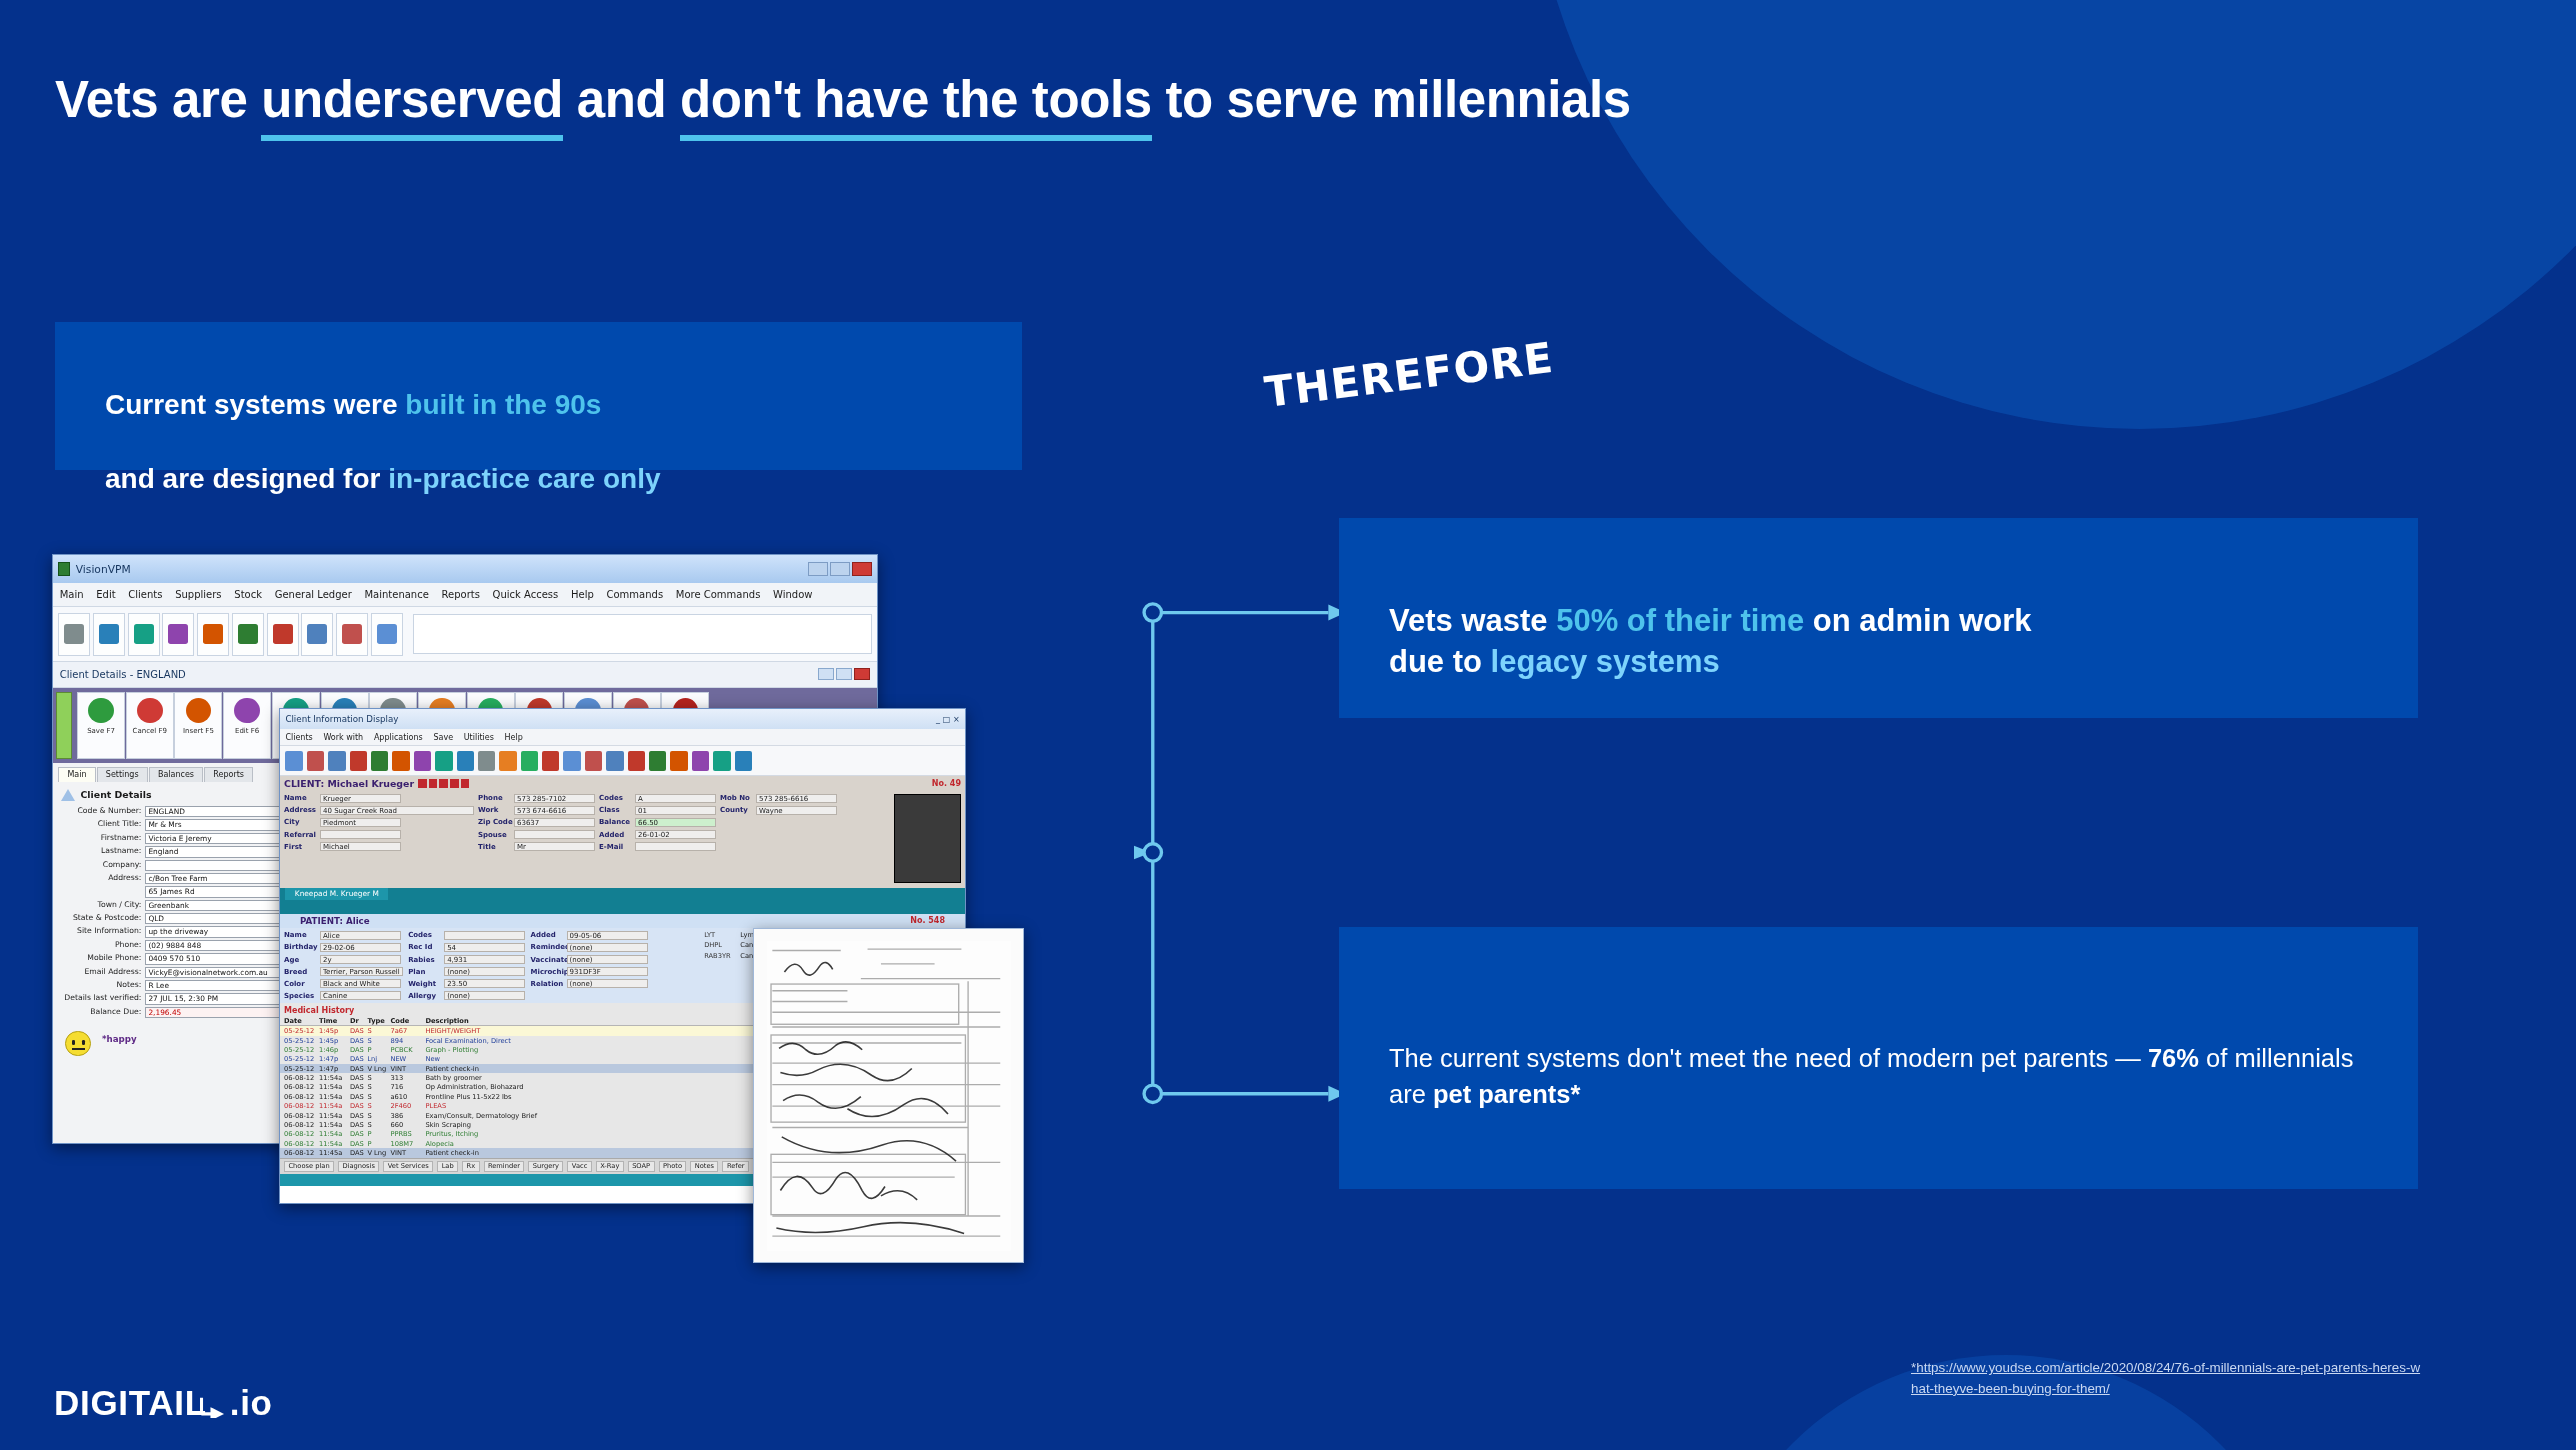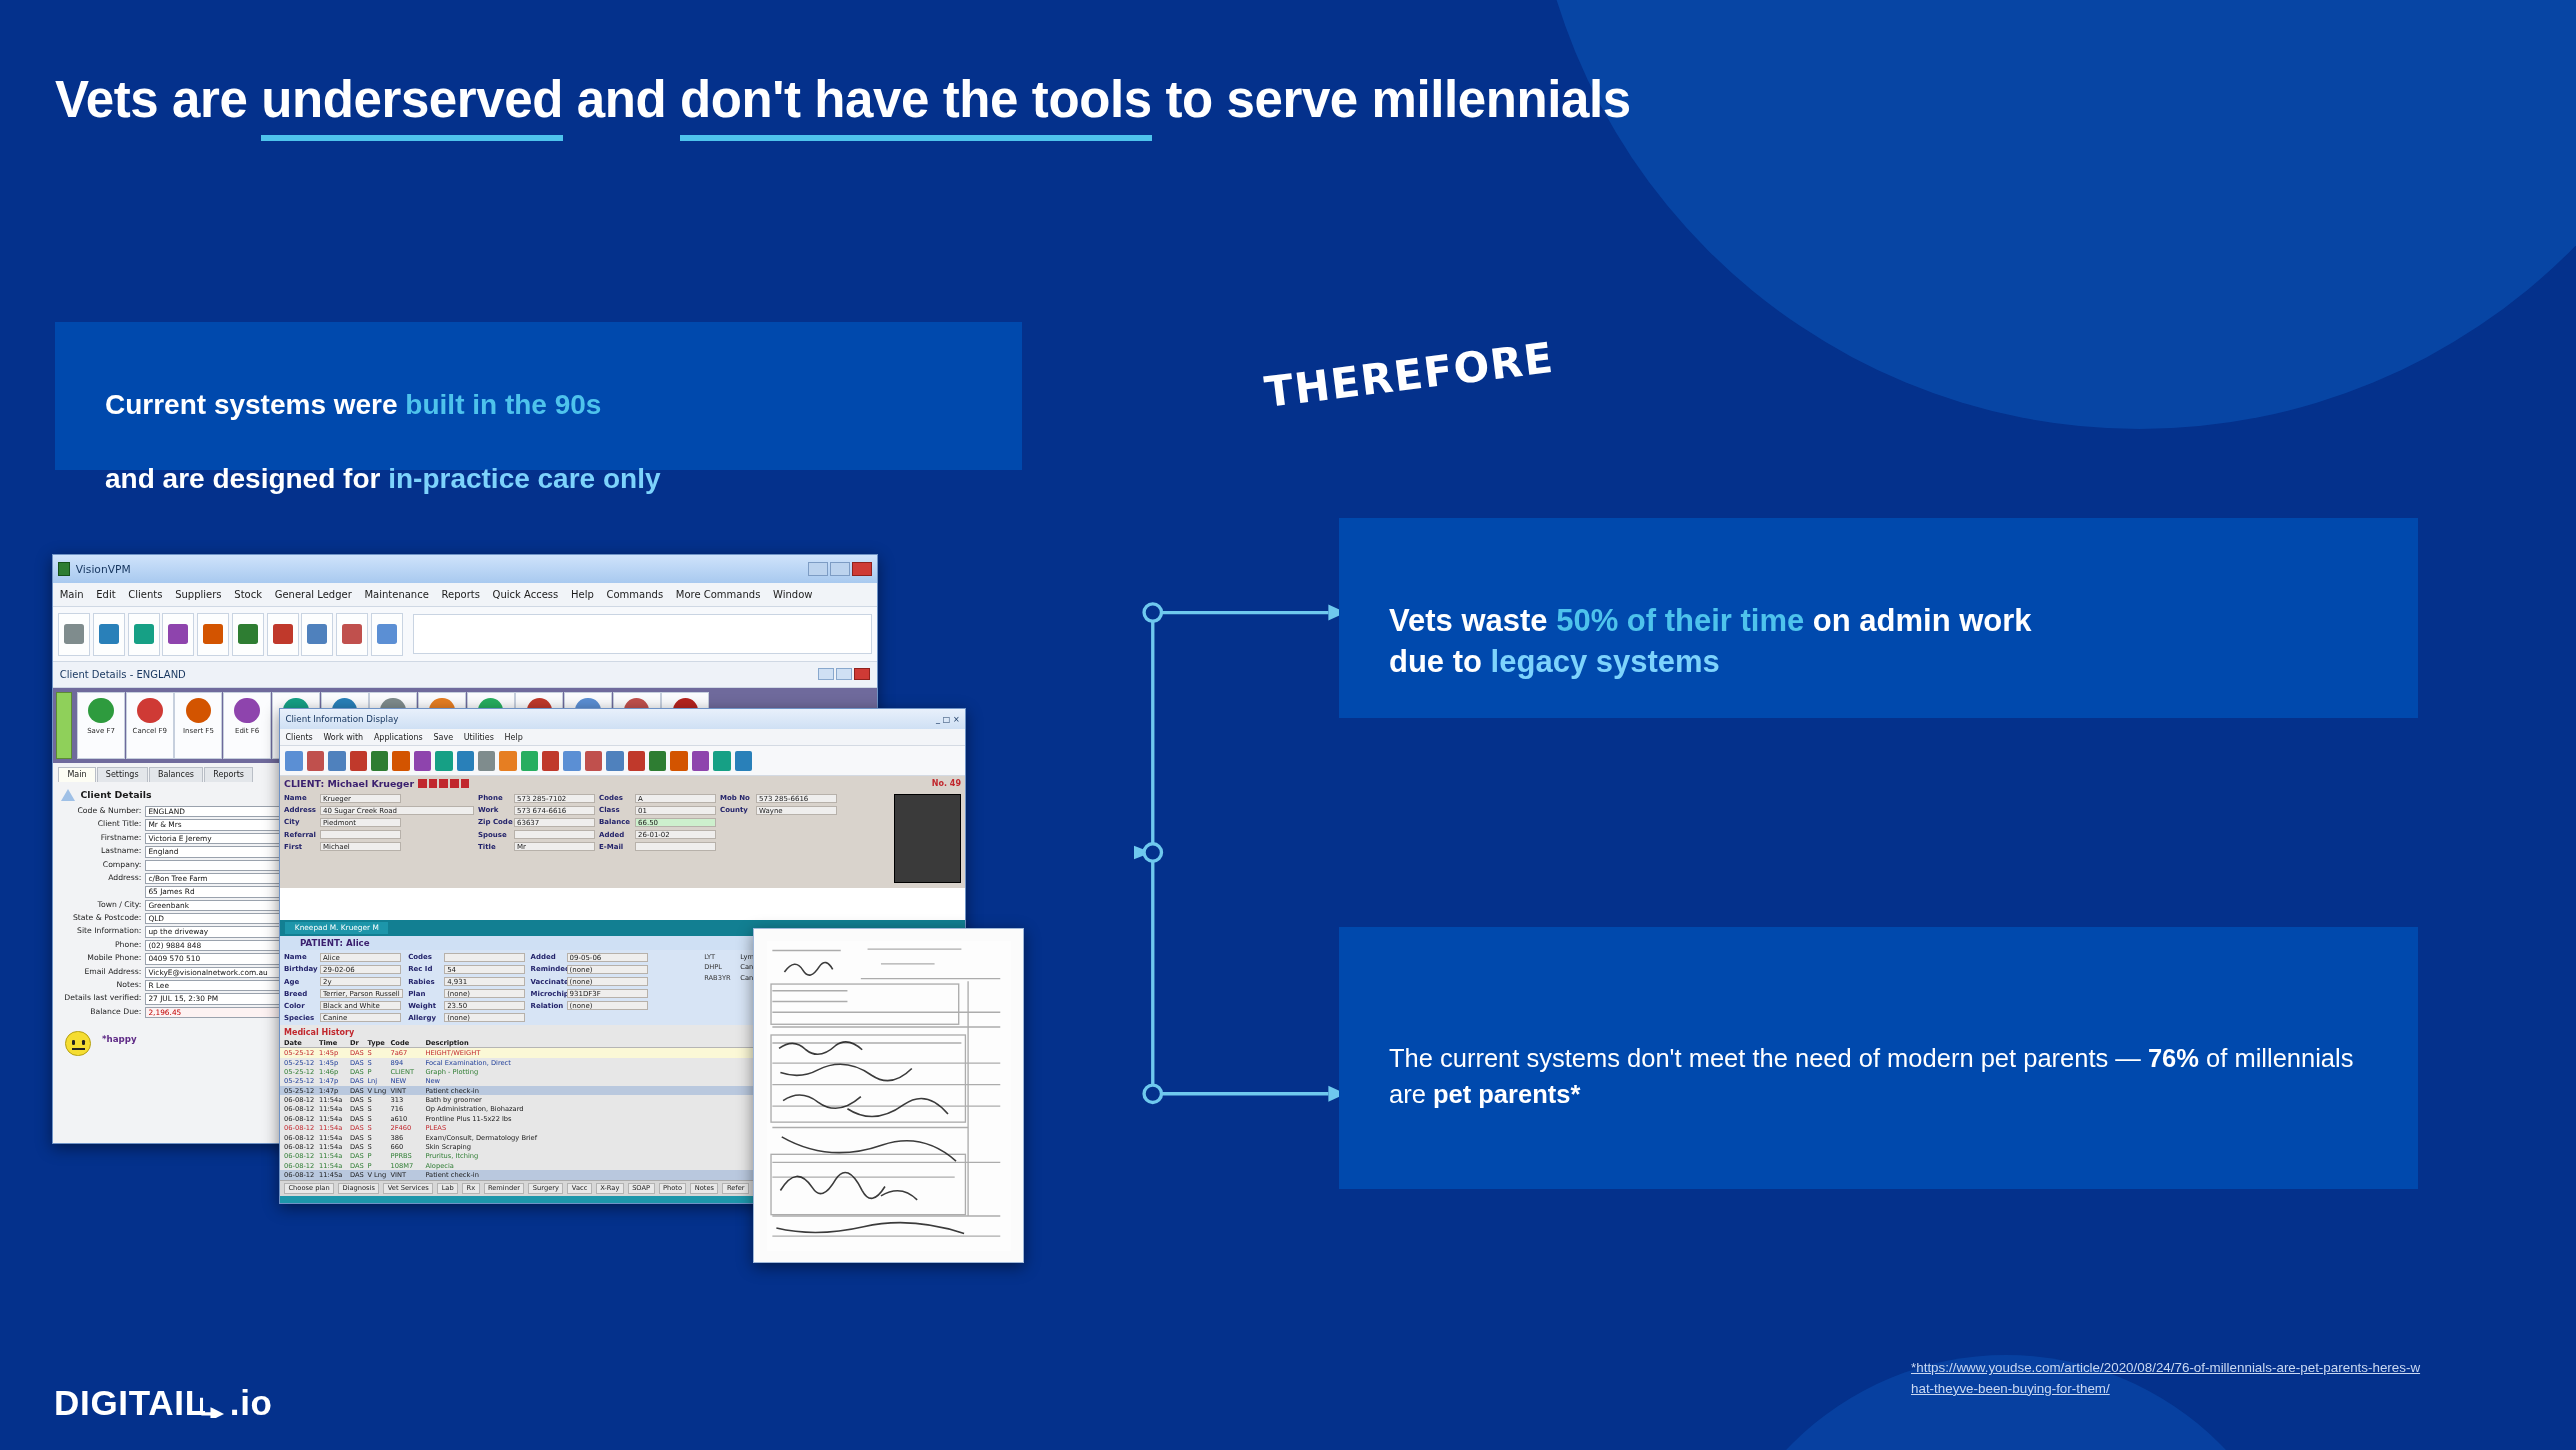--- a/index.html
+++ b/index.html
@@ -165,21 +165,21 @@
   .stars b { width:8.7px; height:8.7px; background:#c1272d; display:block; }
   .w2-no { margin-left:auto; color:#c1272d; font-size:8px; }
   .w2-client-b { background:#d9d3cc; display:flex; padding:2.7px 4px 5.4px; gap:4px; }
   .col { display:flex; flex-direction:column; gap:2.7px; }
   .kv { display:flex; align-items:center; font-size:7px; }
   .kv b { color:#24246b; width:36px; }
   .kv span { background:#efeeed; border:0.7px solid #b7b1aa; height:9.4px; min-width:81px; padding:0 2px; line-height:8.7px; }
   .kv span.wide { min-width:154px; }
   .kv span.grn { background:#cdf0cd; }
   .pet { width:67px; height:89px; background:#3a3a3a; margin-left:auto; border:0.7px solid #000; }
-  .w2-tab { background:#127f92; height:16px; display:flex; align-items:center;margin-top:32px; }
+  .w2-tab { background:#127f92; height:26px; display:flex; align-items:flex-start; }
   .w2-tab span { background:#1d96aa; color:#fff; font-size:7.4px; padding:1.3px 9.4px; margin-left:5.4px; }
   .w2-pat-h { background:#cfe0f4; padding:2px 20px; font-size:8.7px; font-weight:700; color:#3a1f6e; display:flex; }
   .w2-pat-b { background:#d7e4f5; display:flex; padding:2.7px 4px; gap:5.4px; }
   .vaxlist { margin-left:auto; display:flex; flex-direction:column; gap:2.7px; font-size:6.7px; }
   .vaxrow { display:flex; gap:6.7px; }
   .vaxrow .c { width:29.5px; color:#333; }
   .vaxrow .n { width:134px; }
   .vaxrow .d { width:40px;margin-left:40px; }
   .mh-h { color:#c1272d; font-weight:700; font-size:8px; padding:2.7px 4px 1.3px; background:#e7e7e7; }
   .mh { background:#e7e7e7; font-size:6.7px; }
@@ -736,21 +736,21 @@
           <span class="c7 blu">1</span>
           <span class="c8 blu">15.00</span>
           <span class="c9 blu"></span>
           <span class="c10 blu"></span>
         </div>
         <div class="r ">
           <span class="c1 grn">05-25-12</span>
           <span class="c2 grn">1:46p</span>
           <span class="c3 grn">DAS</span>
           <span class="c4 grn">P</span>
-          <span class="c5 grn">CLIENT</span>
+          <span class="c5 grn">PCBCK</span>
           <span class="c6 grn">Graph - Plotting</span>
           <span class="c7 grn">1</span>
           <span class="c8 grn">0.00</span>
           <span class="c9 grn"></span>
           <span class="c10 grn"></span>
         </div>
         <div class="r ">
           <span class="c1 blu">05-25-12</span>
           <span class="c2 blu">1:47p</span>
           <span class="c3 blu">DAS</span>

